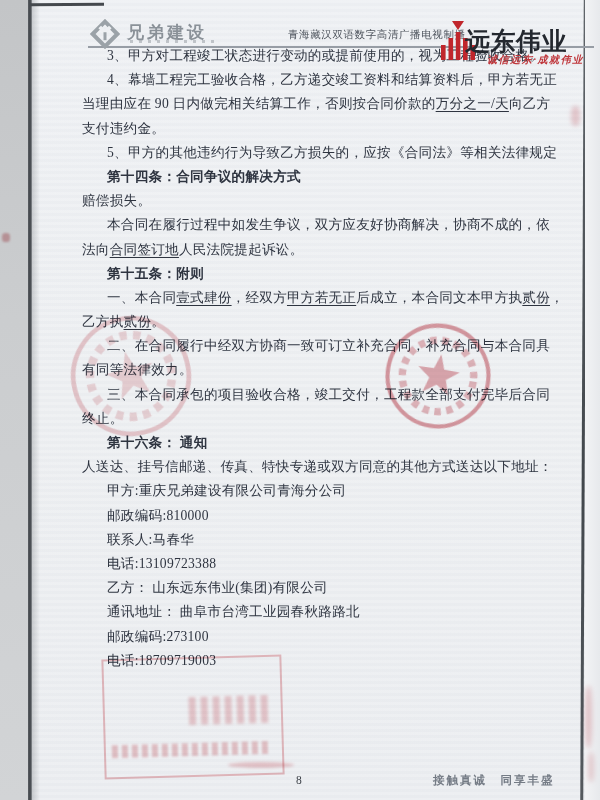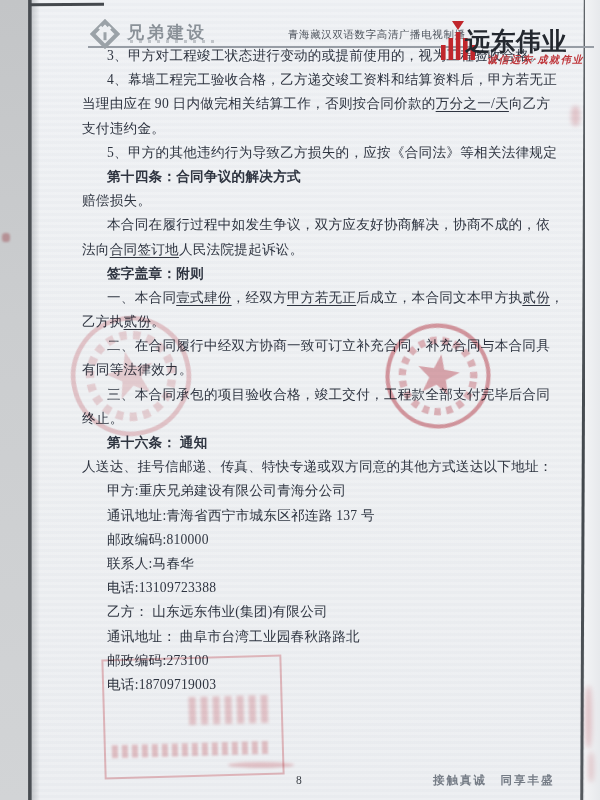--- a/index.html
+++ b/index.html
@@ -107,31 +107,30 @@
 <div class="contract-body">
     <div class="tline ind"><span>3、甲方对工程竣工状态进行变动的或提前使用的，视为工程验收合格。</span></div>
     <div class="tline ind"><span>4、幕墙工程完工验收合格，乙方递交竣工资料和结算资料后，甲方若无正</span></div>
     <div class="tline"><span>当理由应在 90 日内做完相关结算工作，否则按合同价款的</span><span class="u">万分之一/天</span><span>向乙方</span></div>
     <div class="tline"><span>支付违约金。</span></div>
     <div class="tline ind"><span>5、甲方的其他违约行为导致乙方损失的，应按《合同法》等相关法律规定</span></div>
     <div class="tline ind bold"><span>第十四条：合同争议的解决方式</span></div>
     <div class="tline"><span>赔偿损失。</span></div>
     <div class="tline ind"><span>本合同在履行过程中如发生争议，双方应友好协商解决，协商不成的，依</span></div>
     <div class="tline"><span>法向</span><span class="u">合同签订地</span><span>人民法院提起诉讼。</span></div>
-    <div class="tline ind bold"><span>签字盖章：附则</span></div>
+    <div class="tline ind bold"><span>第十五条：附则</span></div>
     <div class="tline ind"><span>一、本合同</span><span class="u">壹式肆份</span><span>，经双方</span><span class="u">甲方若无正</span><span>后成立，本合同文本甲方执</span><span class="u">贰份</span><span>，</span></div>
     <div class="tline"><span>乙方执</span><span class="u">贰份</span><span>。</span></div>
     <div class="tline ind"><span>二、在合同履行中经双方协商一致可订立补充合同，补充合同与本合同具</span></div>
     <div class="tline"><span>有同等法律效力。</span></div>
     <div class="tline ind"><span>三、本合同承包的项目验收合格，竣工交付，工程款全部支付完毕后合同</span></div>
     <div class="tline"><span>终止。</span></div>
     <div class="tline ind bold"><span>第十六条： 通知</span></div>
     <div class="tline"><span>人送达、挂号信邮递、传真、特快专递或双方同意的其他方式送达以下地址：</span></div>
     <div class="tline ind"><span>甲方:重庆兄弟建设有限公司青海分公司</span></div>
-    <div class="tline ind"><span>通讯地址:青海省西宁市城东区祁连路 137 号</span></div>
     <div class="tline ind"><span>邮政编码:810000</span></div>
     <div class="tline ind"><span>联系人:马春华</span></div>
     <div class="tline ind"><span>电话:13109723388</span></div>
     <div class="tline ind"><span>乙方： 山东远东伟业(集团)有限公司</span></div>
     <div class="tline ind"><span>通讯地址： 曲阜市台湾工业园春秋路路北</span></div>
     <div class="tline ind"><span>邮政编码:273100</span></div>
     <div class="tline ind"><span>电话:18709719003</span></div>
   </div>
 
 <svg class="stamp seal-left" viewBox="0 0 120 120">

